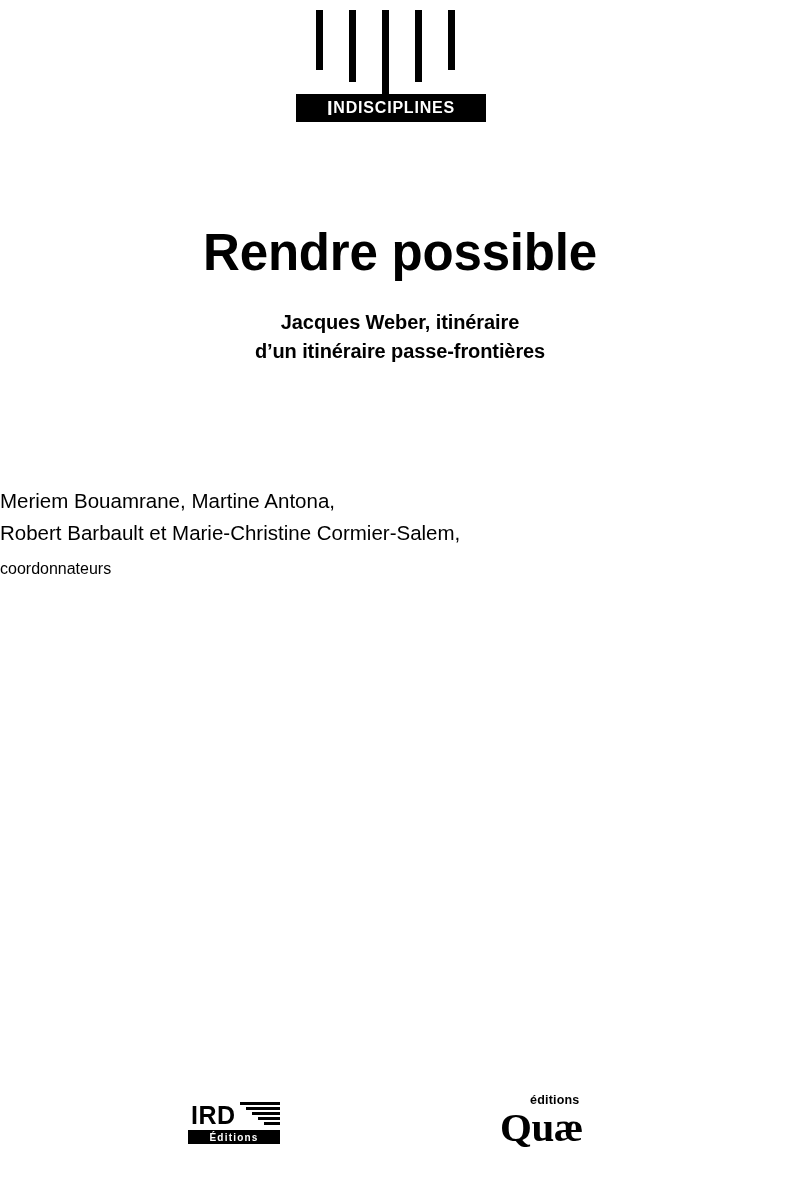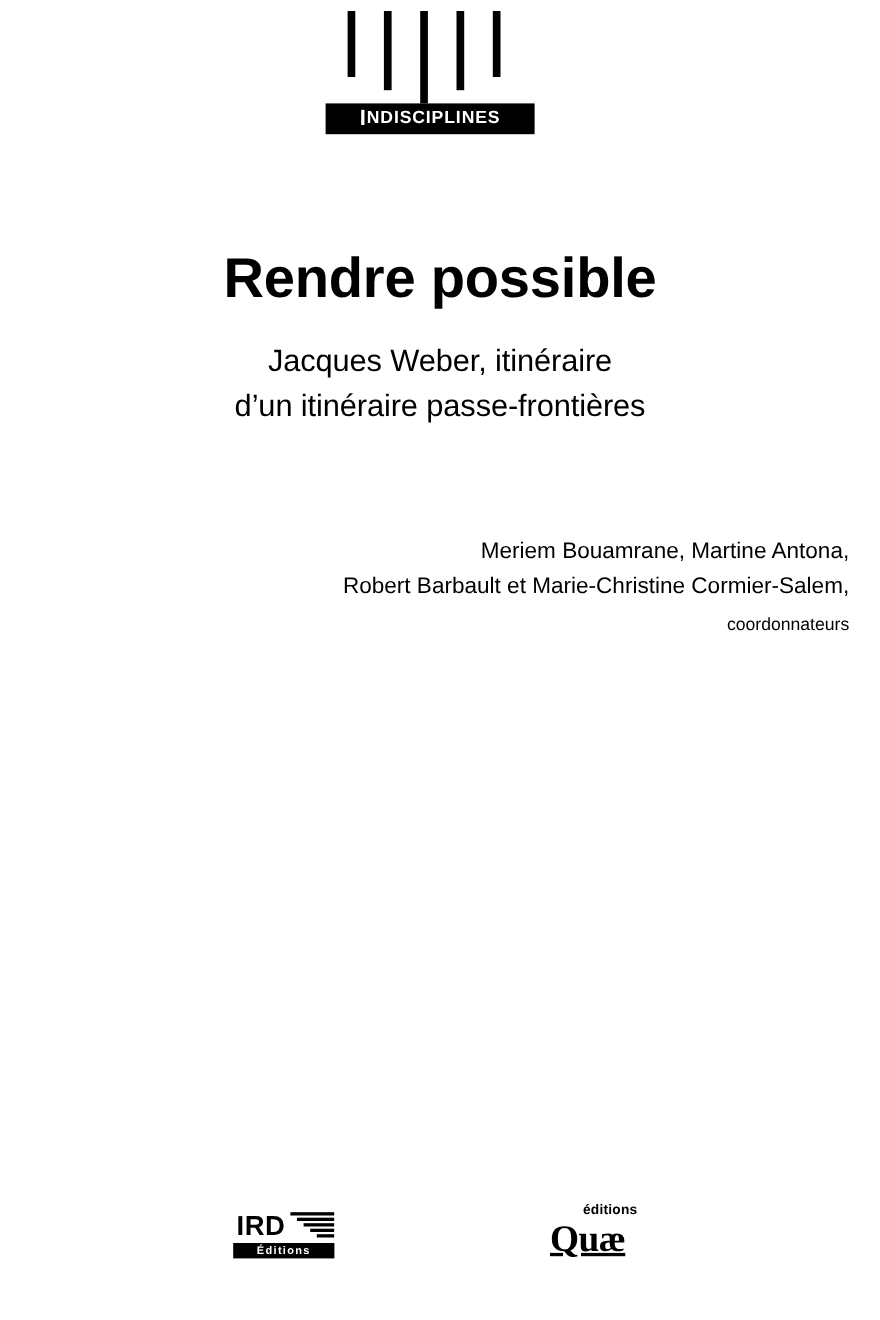--- a/index.html
+++ b/index.html
@@ -80,34 +80,34 @@
   }
   .main-title {
     font-size: 51px;
     font-weight: bold;
     letter-spacing: -0.2px;
     line-height: 1.1;
     margin: 0;
   }
   .subtitle {
     margin-top: 27px;
-    font-size: 28px;
-    font-weight: normal;
+    font-size: 20px;
+    font-weight: bold;
     line-height: 1.45;
     letter-spacing: -0.1px;
   }
   .subtitle .line { display: block; }
 
   
   .authors-block {
     position: absolute;
     left: 0;
     top: 485px;
     width: 772px;
-    text-align: right;
+    text-align: left;
   }
   .authors {
     font-size: 20.5px;
     line-height: 1.55;
     font-weight: normal;
   }
   .authors .line { display: block; }
   .role {
     margin-top: 11px;
     font-size: 16px;
@@ -118,21 +118,21 @@
     position: absolute;
     left: 0;
     top: 1085px;
     width: 800px;
     height: 80px;
   }
 
   
   .ird-logo {
     position: absolute;
-    left: 212px;
+    left: 188px;
     top: 15px;
     width: 92px;
     height: 44px;
   }
   .ird-top {
     position: absolute;
     left: 0; top: 0;
     width: 92px; height: 30px;
     background: #ffffff;
     overflow: hidden;
@@ -196,25 +196,24 @@
     top: 0;
     font-size: 12.5px;
     font-weight: bold;
     letter-spacing: 0.2px;
   }
   .quae-name {
     position: absolute;
     left: 0;
     top: 12px;
     font-family: "Liberation Serif", serif;
-    font-size: 34px;
+    font-size: 41px;
     font-weight: bold;
     letter-spacing: -0.5px;
     line-height: 44px;
-    text-decoration: underline;
   }
 </style>
 </head>
 <body>
 
 <div class="page">
 
   <div class="series-logo">
     <div class="series-ticks">
       <i></i>

